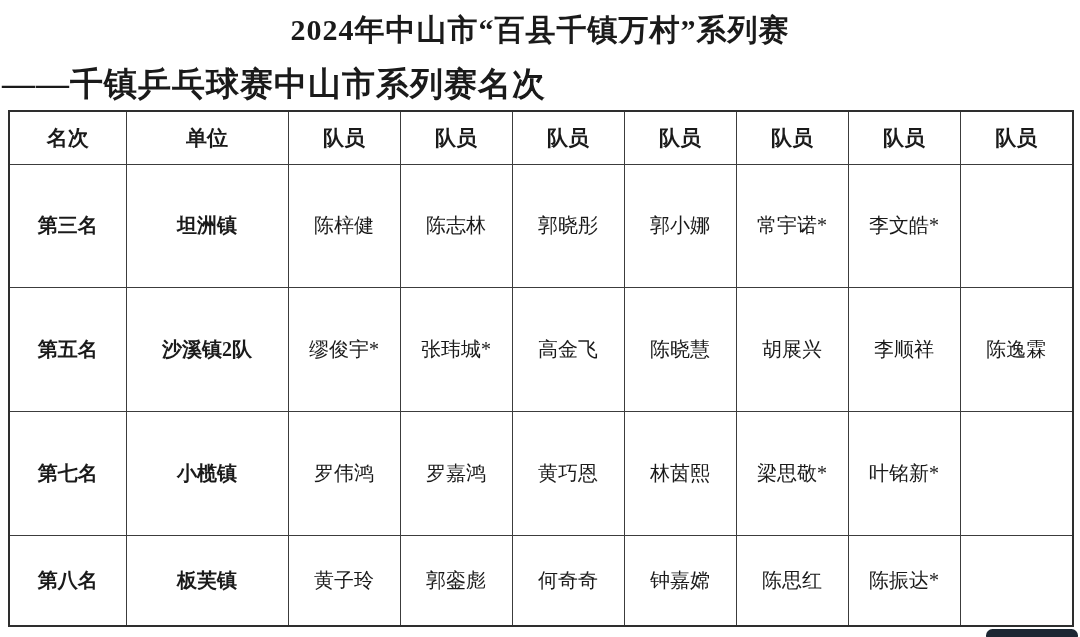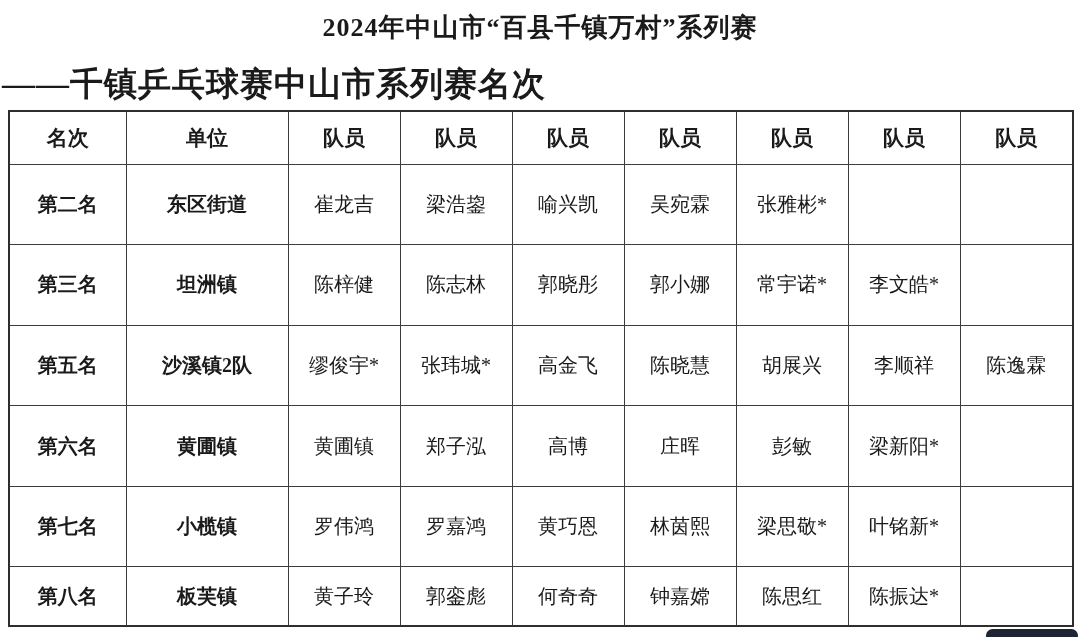--- a/index.html
+++ b/index.html
@@ -1,21 +1,21 @@
 <!DOCTYPE html>
 <html><head>
 <meta charset="utf-8">
 <style>
   * { margin: 0; padding: 0; box-sizing: border-box; }
   html, body { width: 1080px; height: 637px; background: #ffffff; overflow: hidden; }
   body { font-family: "Liberation Serif", "DejaVu Serif", serif; color: #1a1a1a; position: relative; }
 
   .doc-title {
     position: absolute; top: 10px; left: 0; width: 100%;
-    text-align: center; font-size: 26px; font-weight: bold;
+    text-align: center; font-size: 30px; font-weight: bold;
     letter-spacing: 1px;
   }
   .doc-subtitle {
     position: absolute; top: 62px; left: 2px; width: 100%;
     text-align: left; font-size: 33px; font-weight: bold;
     letter-spacing: 1px;
   }
 
   .results-table {
     position: absolute; top: 110px; left: 8px;
@@ -68,62 +68,40 @@
         <th>队员</th>
         <th>队员</th>
         <th>队员</th>
         <th>队员</th>
         <th>队员</th>
         <th>队员</th>
       </tr>
   </thead>
   <tbody>
       <tr>
-        <td class="rank-cell">第二名</td>
-        <td class="unit-cell">东区街道</td>
-        <td class="player-cell">崔龙吉</td>
-        <td class="player-cell">梁浩鋆</td>
-        <td class="player-cell">喻兴凯</td>
-        <td class="player-cell">吴宛霖</td>
-        <td class="player-cell">张雅彬*</td>
-        <td class="player-cell"></td>
-        <td class="player-cell"></td>
-      </tr>
-      <tr>
         <td class="rank-cell">第三名</td>
         <td class="unit-cell">坦洲镇</td>
         <td class="player-cell">陈梓健</td>
         <td class="player-cell">陈志林</td>
         <td class="player-cell">郭晓彤</td>
         <td class="player-cell">郭小娜</td>
         <td class="player-cell">常宇诺*</td>
         <td class="player-cell">李文皓*</td>
         <td class="player-cell"></td>
       </tr>
       <tr>
         <td class="rank-cell">第五名</td>
         <td class="unit-cell">沙溪镇2队</td>
         <td class="player-cell">缪俊宇*</td>
         <td class="player-cell">张玮城*</td>
         <td class="player-cell">高金飞</td>
         <td class="player-cell">陈晓慧</td>
         <td class="player-cell">胡展兴</td>
         <td class="player-cell">李顺祥</td>
         <td class="player-cell">陈逸霖</td>
-      </tr>
-      <tr>
-        <td class="rank-cell">第六名</td>
-        <td class="unit-cell">黄圃镇</td>
-        <td class="player-cell">黄圃镇</td>
-        <td class="player-cell">郑子泓</td>
-        <td class="player-cell">高博</td>
-        <td class="player-cell">庄晖</td>
-        <td class="player-cell">彭敏</td>
-        <td class="player-cell">梁新阳*</td>
-        <td class="player-cell"></td>
       </tr>
       <tr>
         <td class="rank-cell">第七名</td>
         <td class="unit-cell">小榄镇</td>
         <td class="player-cell">罗伟鸿</td>
         <td class="player-cell">罗嘉鸿</td>
         <td class="player-cell">黄巧恩</td>
         <td class="player-cell">林茵熙</td>
         <td class="player-cell">梁思敬*</td>
         <td class="player-cell">叶铭新*</td>

